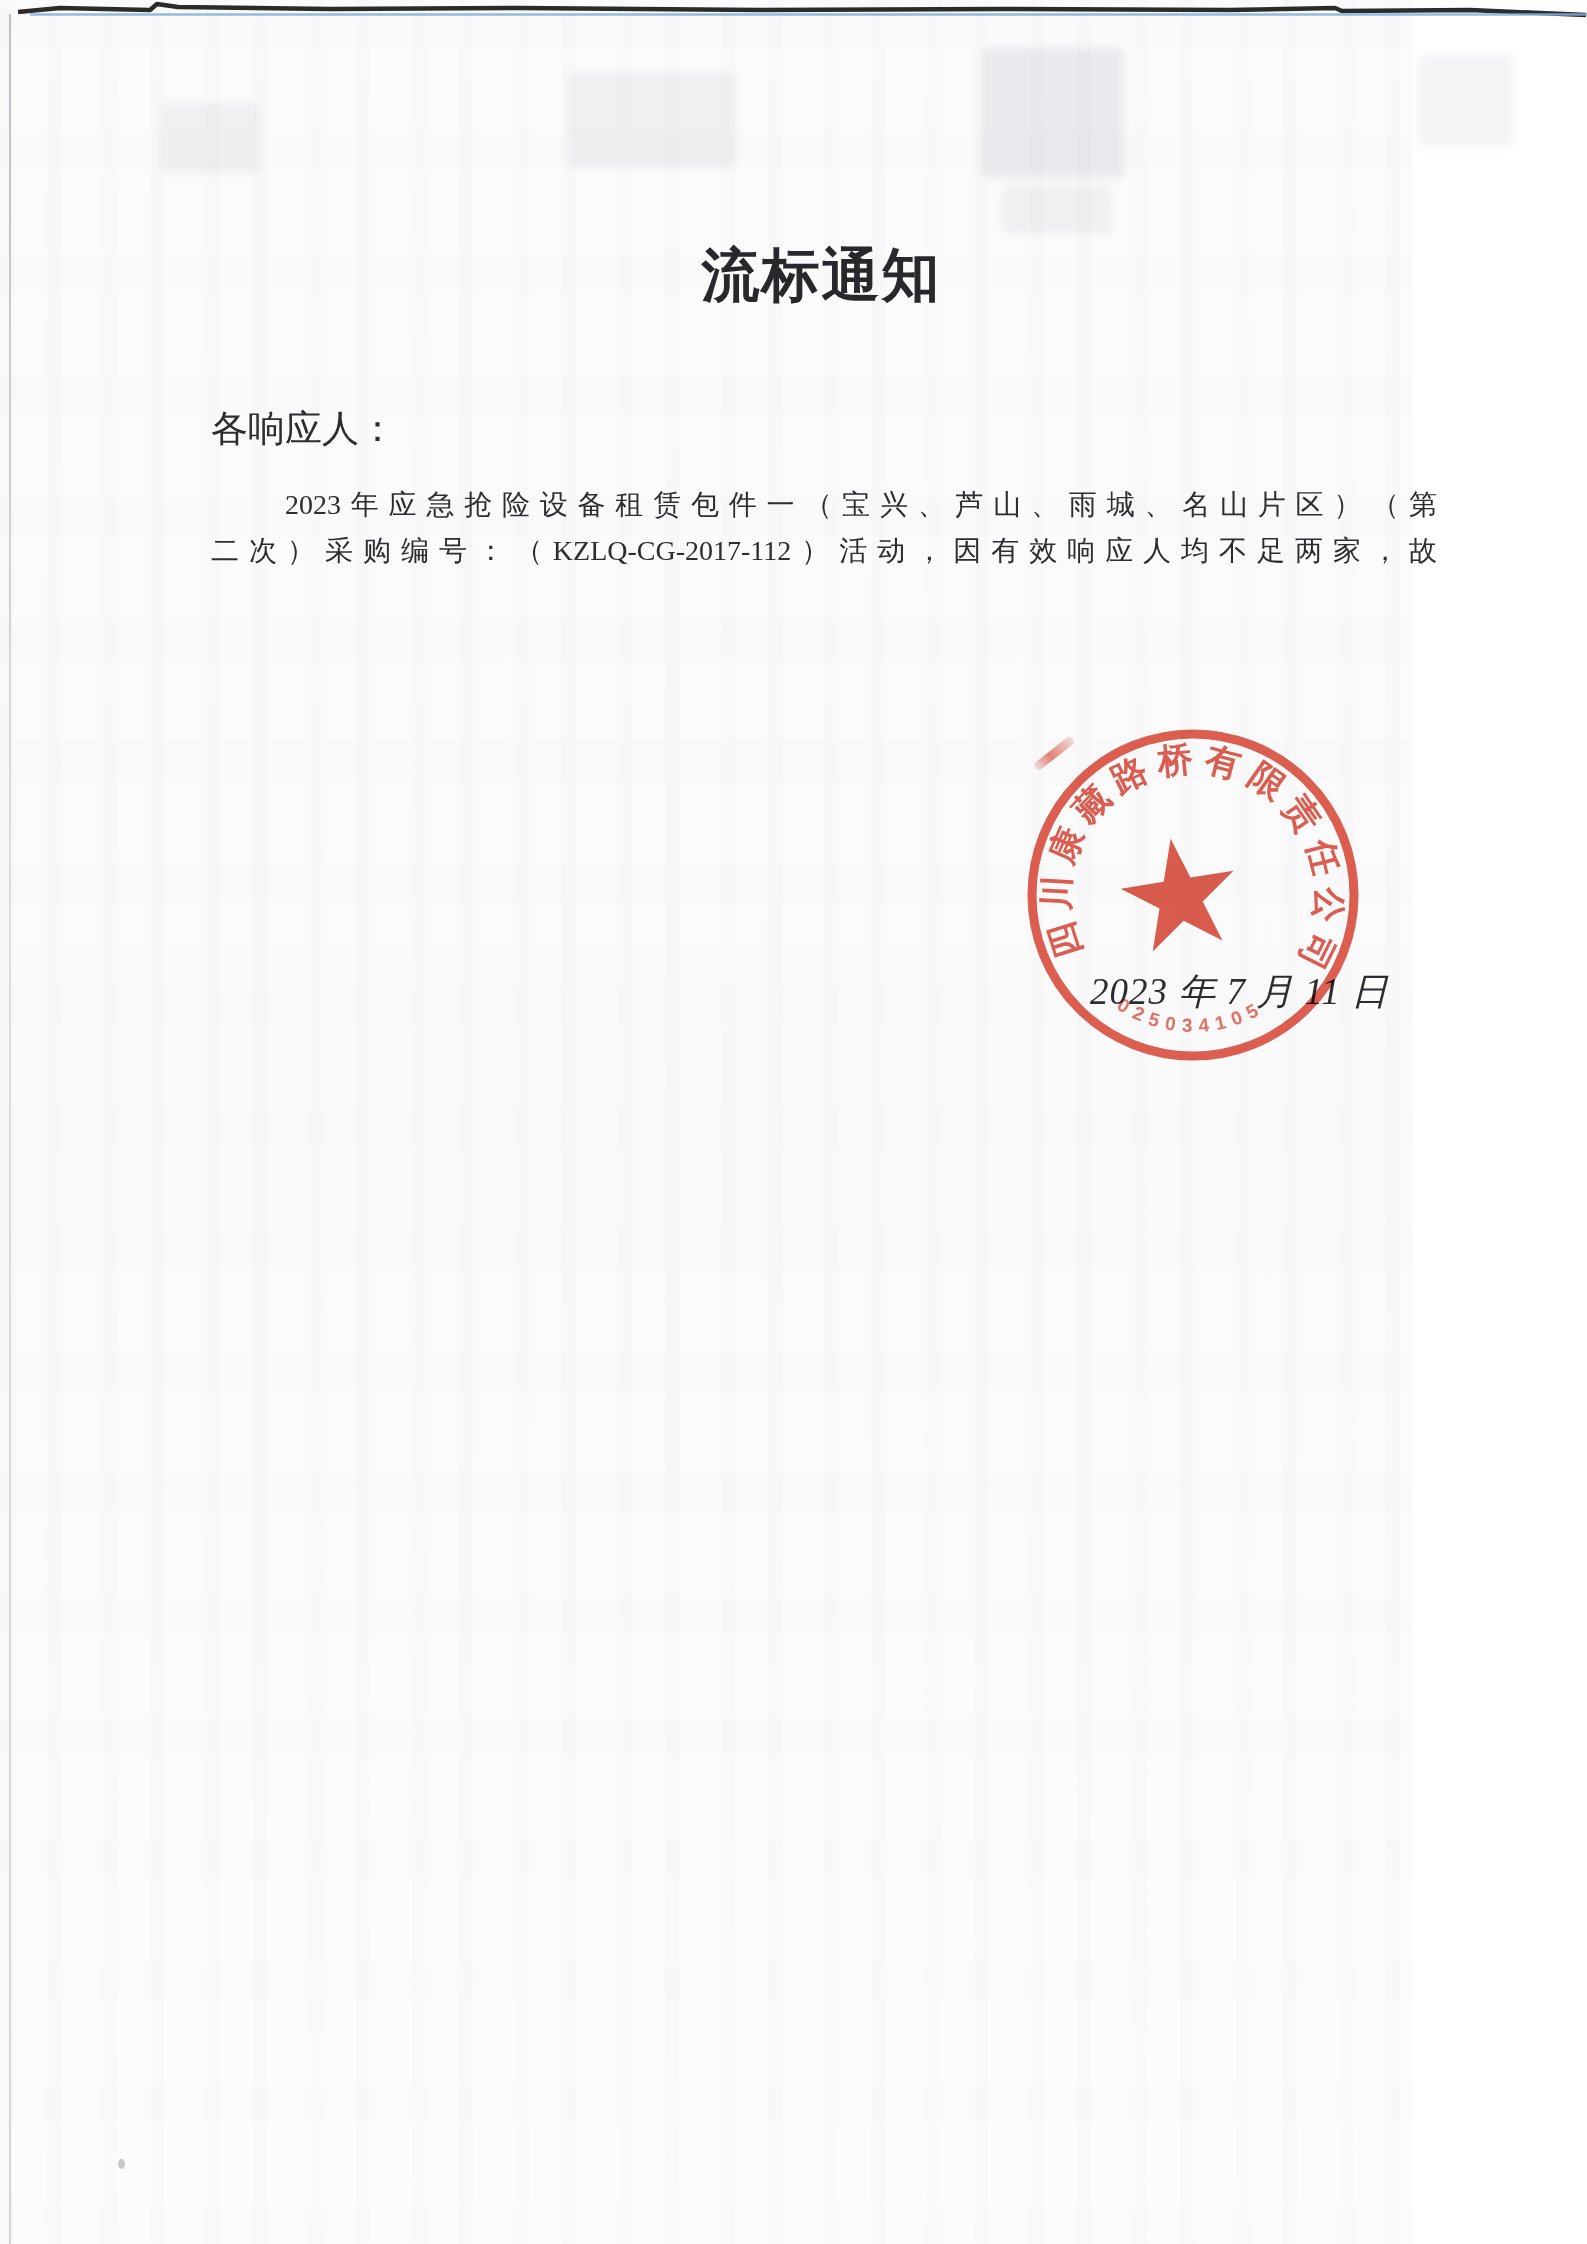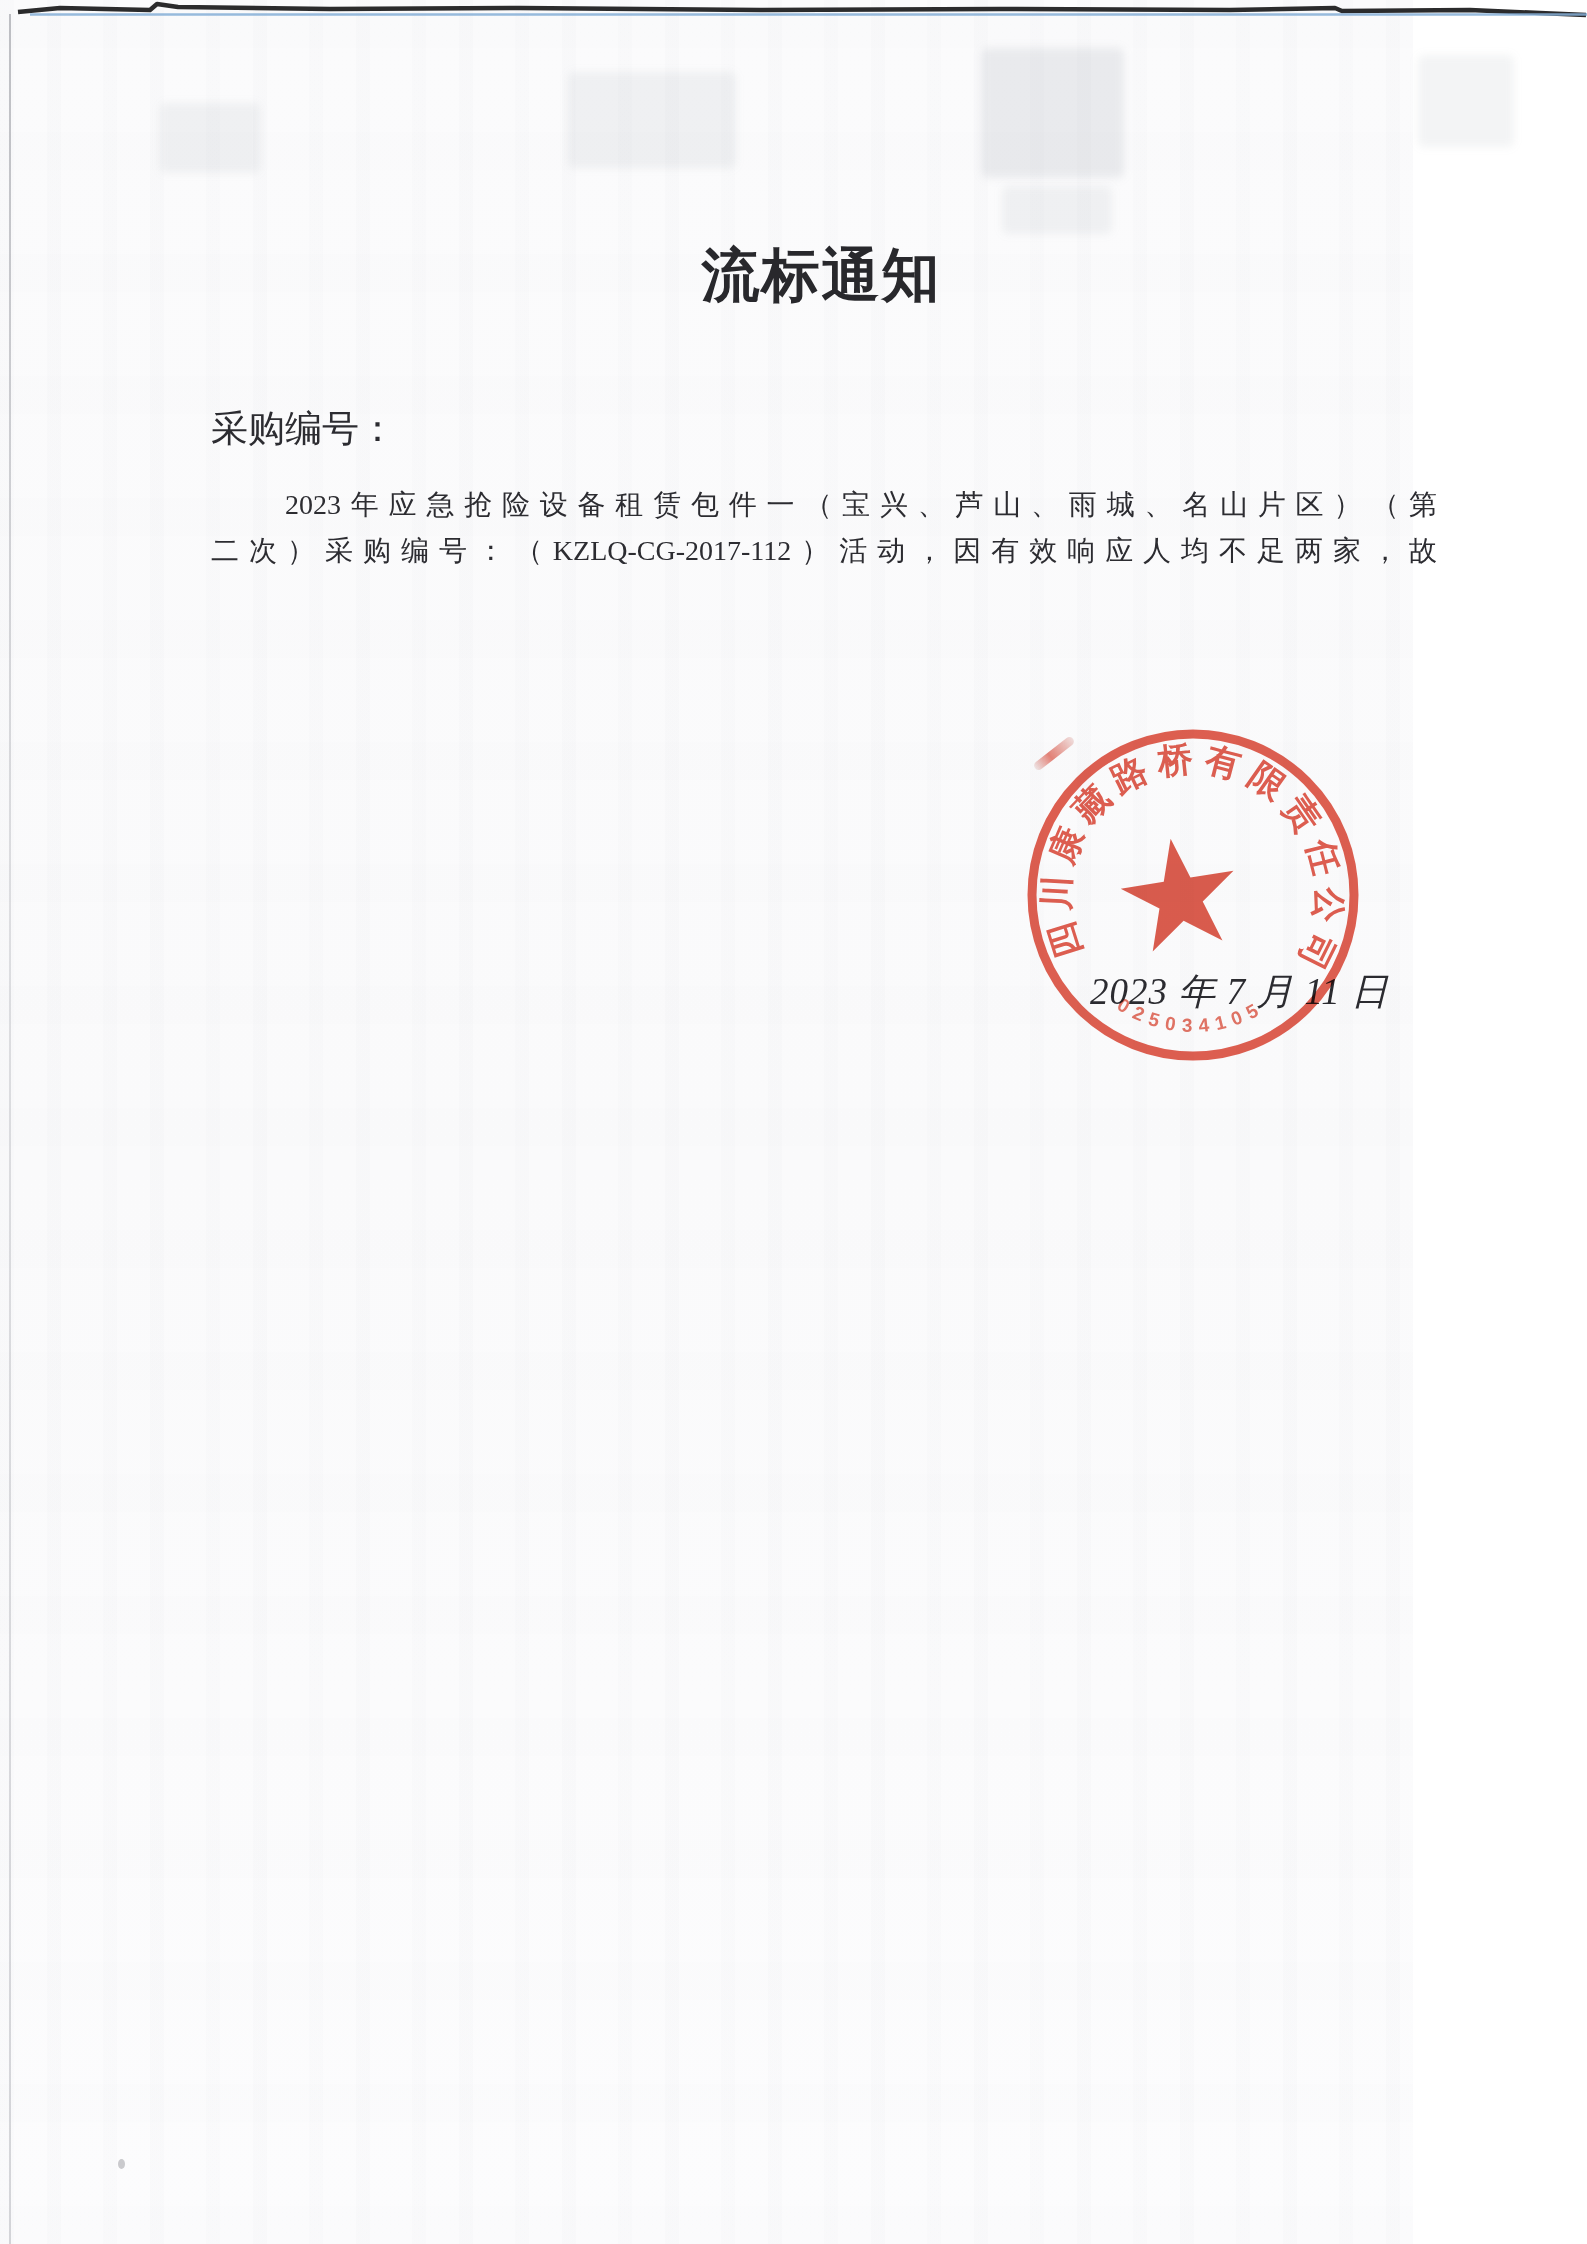--- a/index.html
+++ b/index.html
@@ -79,21 +79,21 @@
 
   <div class="ghost" style="left:160px;top:103px;width:100px;height:70px;"></div>
   <div class="ghost" style="left:568px;top:72px;width:168px;height:96px;"></div>
   <div class="ghost g3" style="left:982px;top:48px;width:142px;height:130px;"></div>
   <div class="ghost" style="left:1002px;top:186px;width:110px;height:48px;"></div>
   <div class="ghost" style="left:1418px;top:55px;width:96px;height:92px;"></div>
   <div class="speck"></div>
 
   <div class="title">流标通知</div>
 
-  <div class="salutation">采购编号：</div>
+  <div class="salutation">各响应人：</div>
 
   <div class="body-para">
     <div class="body-line justify indent">2023年应急抢险设备租赁包件一（宝兴、芦山、雨城、名山片区）（第</div>
     <div class="body-line justify">二次）采购编号：（KZLQ-CG-2017-112）活动，因有效响应人均不足两家，故</div>
   </div>
 
 
   <div class="dateline">2023 年 7 月 11 日</div>
 
   <svg class="stamp" viewBox="0 0 400 400">

